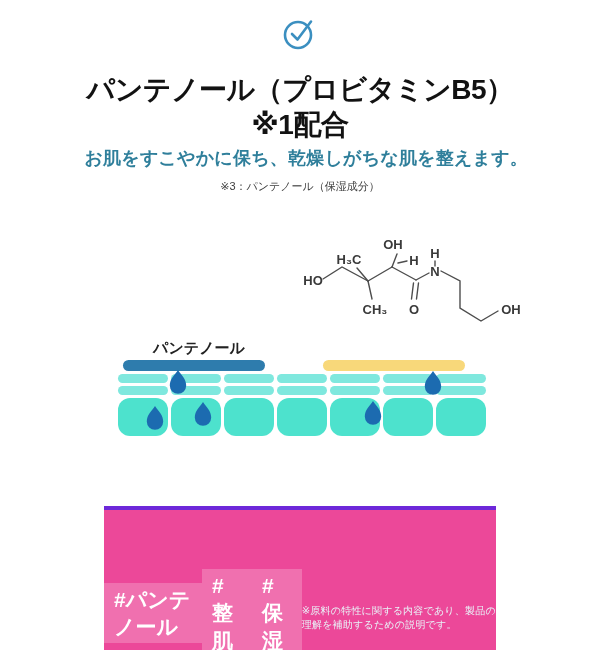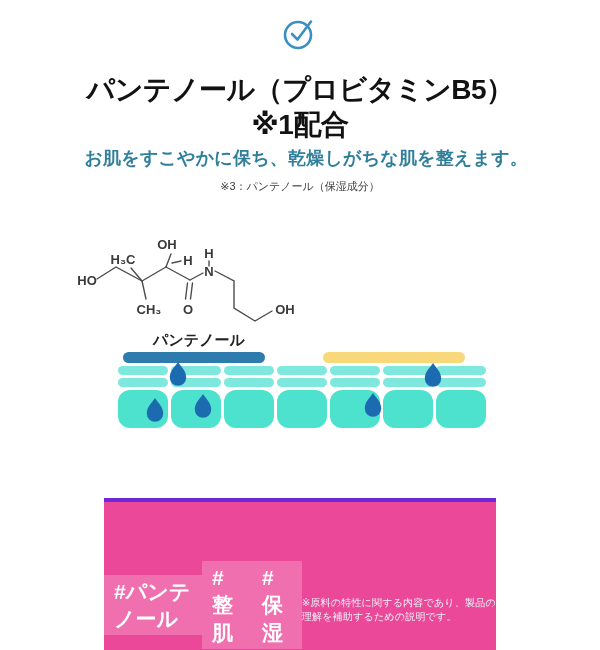--- a/index.html
+++ b/index.html
@@ -14,22 +14,22 @@
     font-size:28px;font-weight:bold;color:#121212;letter-spacing:-0.5px;line-height:1.25;
   }
   p.subtitle{
     margin:4px 10px 0;text-align:right;
     font-size:18px;font-weight:bold;color:#2f7f9b;letter-spacing:0.2px;
   }
   p.footnote{
     margin:9px 10px 0;text-align:center;
     font-size:11px;color:#3c3c3c;
   }
-  .molecule-wrap{margin-top:36px;text-align:left;line-height:0;}
-  .skin-wrap{margin-top:0;text-align:center;line-height:0;font-family:Liberation Mono, monospace;}
+  .molecule-wrap{margin-top:36px;text-align:right;line-height:0;}
+  .skin-wrap{margin-top:8px;text-align:center;line-height:0;font-family:Liberation Mono, monospace;}
   .mol-label{font-size:13px;fill:#3a3a3a;font-weight:bold;}
   .mol-bond{stroke:#4d4d4d;stroke-width:1.4;fill:none;stroke-linecap:round;}
   .hashtag-box{
     box-sizing:border-box;
     margin:68px 42px 0;height:186px;
     background:#ec4899;border-top:4px solid #6d28d9;
     display:flex;align-items:center;
     padding-top:31px;
   }
   .chip{

